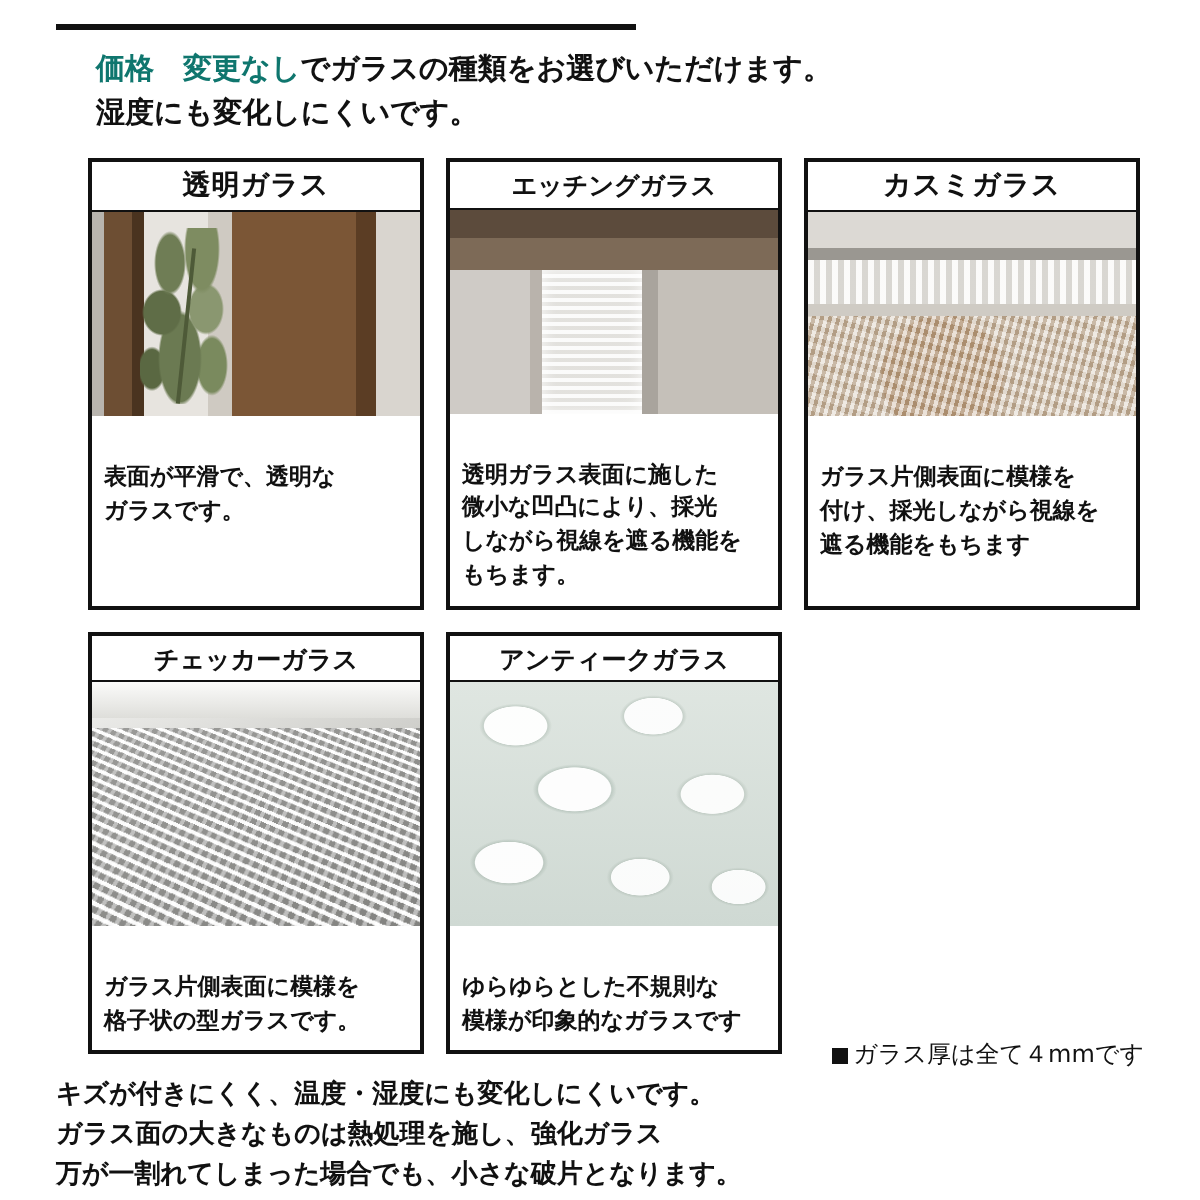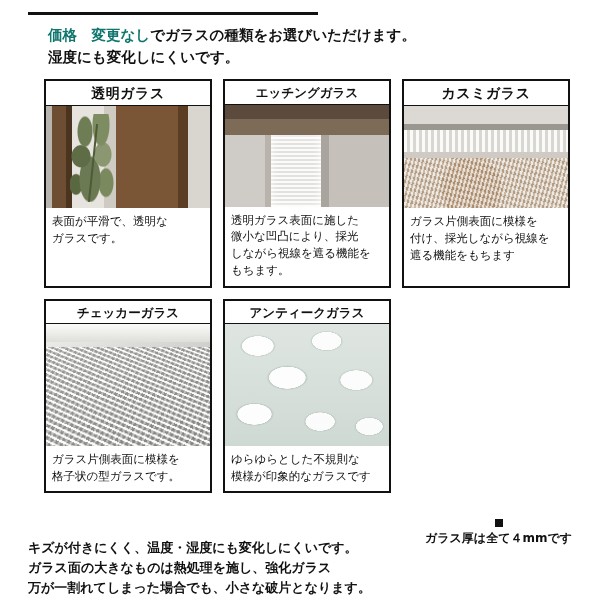--- a/index.html
+++ b/index.html
@@ -93,23 +93,23 @@
     height: 102px;
     position: relative;
     overflow: hidden;
     border-top: 1px solid #111111;
   }
   .photo.tall {
     height: 122px;
   }
   .caption {
     font-size: 11.5px;
-    font-weight: normal;
+    font-weight: bold;
     line-height: 1.45;
-    padding: 5px 5px 6px 6px;
+    padding: 22px 5px 6px 6px;
   }
   .cap-h1 { min-height: 34px; }
   .cap-h2 { min-height: 52px; }
   .cap-h3 { min-height: 68px; }
 
   
   
   .ph-clear {
     background: linear-gradient(to right,
       #b8b4ae 0 6px,
@@ -238,25 +238,24 @@
       radial-gradient(ellipse 22px 14px at 88% 84%, rgba(255,255,255,.9) 0 60%, rgba(166,180,170,.4) 62%, transparent 70%),
       linear-gradient(to bottom, #dfe6e1, #cfd9d3);
   }
 
   
   .thickness {
     position: absolute;
     right: 28px;
     top: 519px;
     font-size: 12px;
-    font-weight: bold;
+    font-weight: normal;
     display: flex;
     align-items: center;
     gap: 3px;
-    flex-direction: column;
   }
   .sq-small {
     display: inline-block;
     width: 8px;
     height: 8px;
     background: #111111;
   }
 
   
   .footer {

